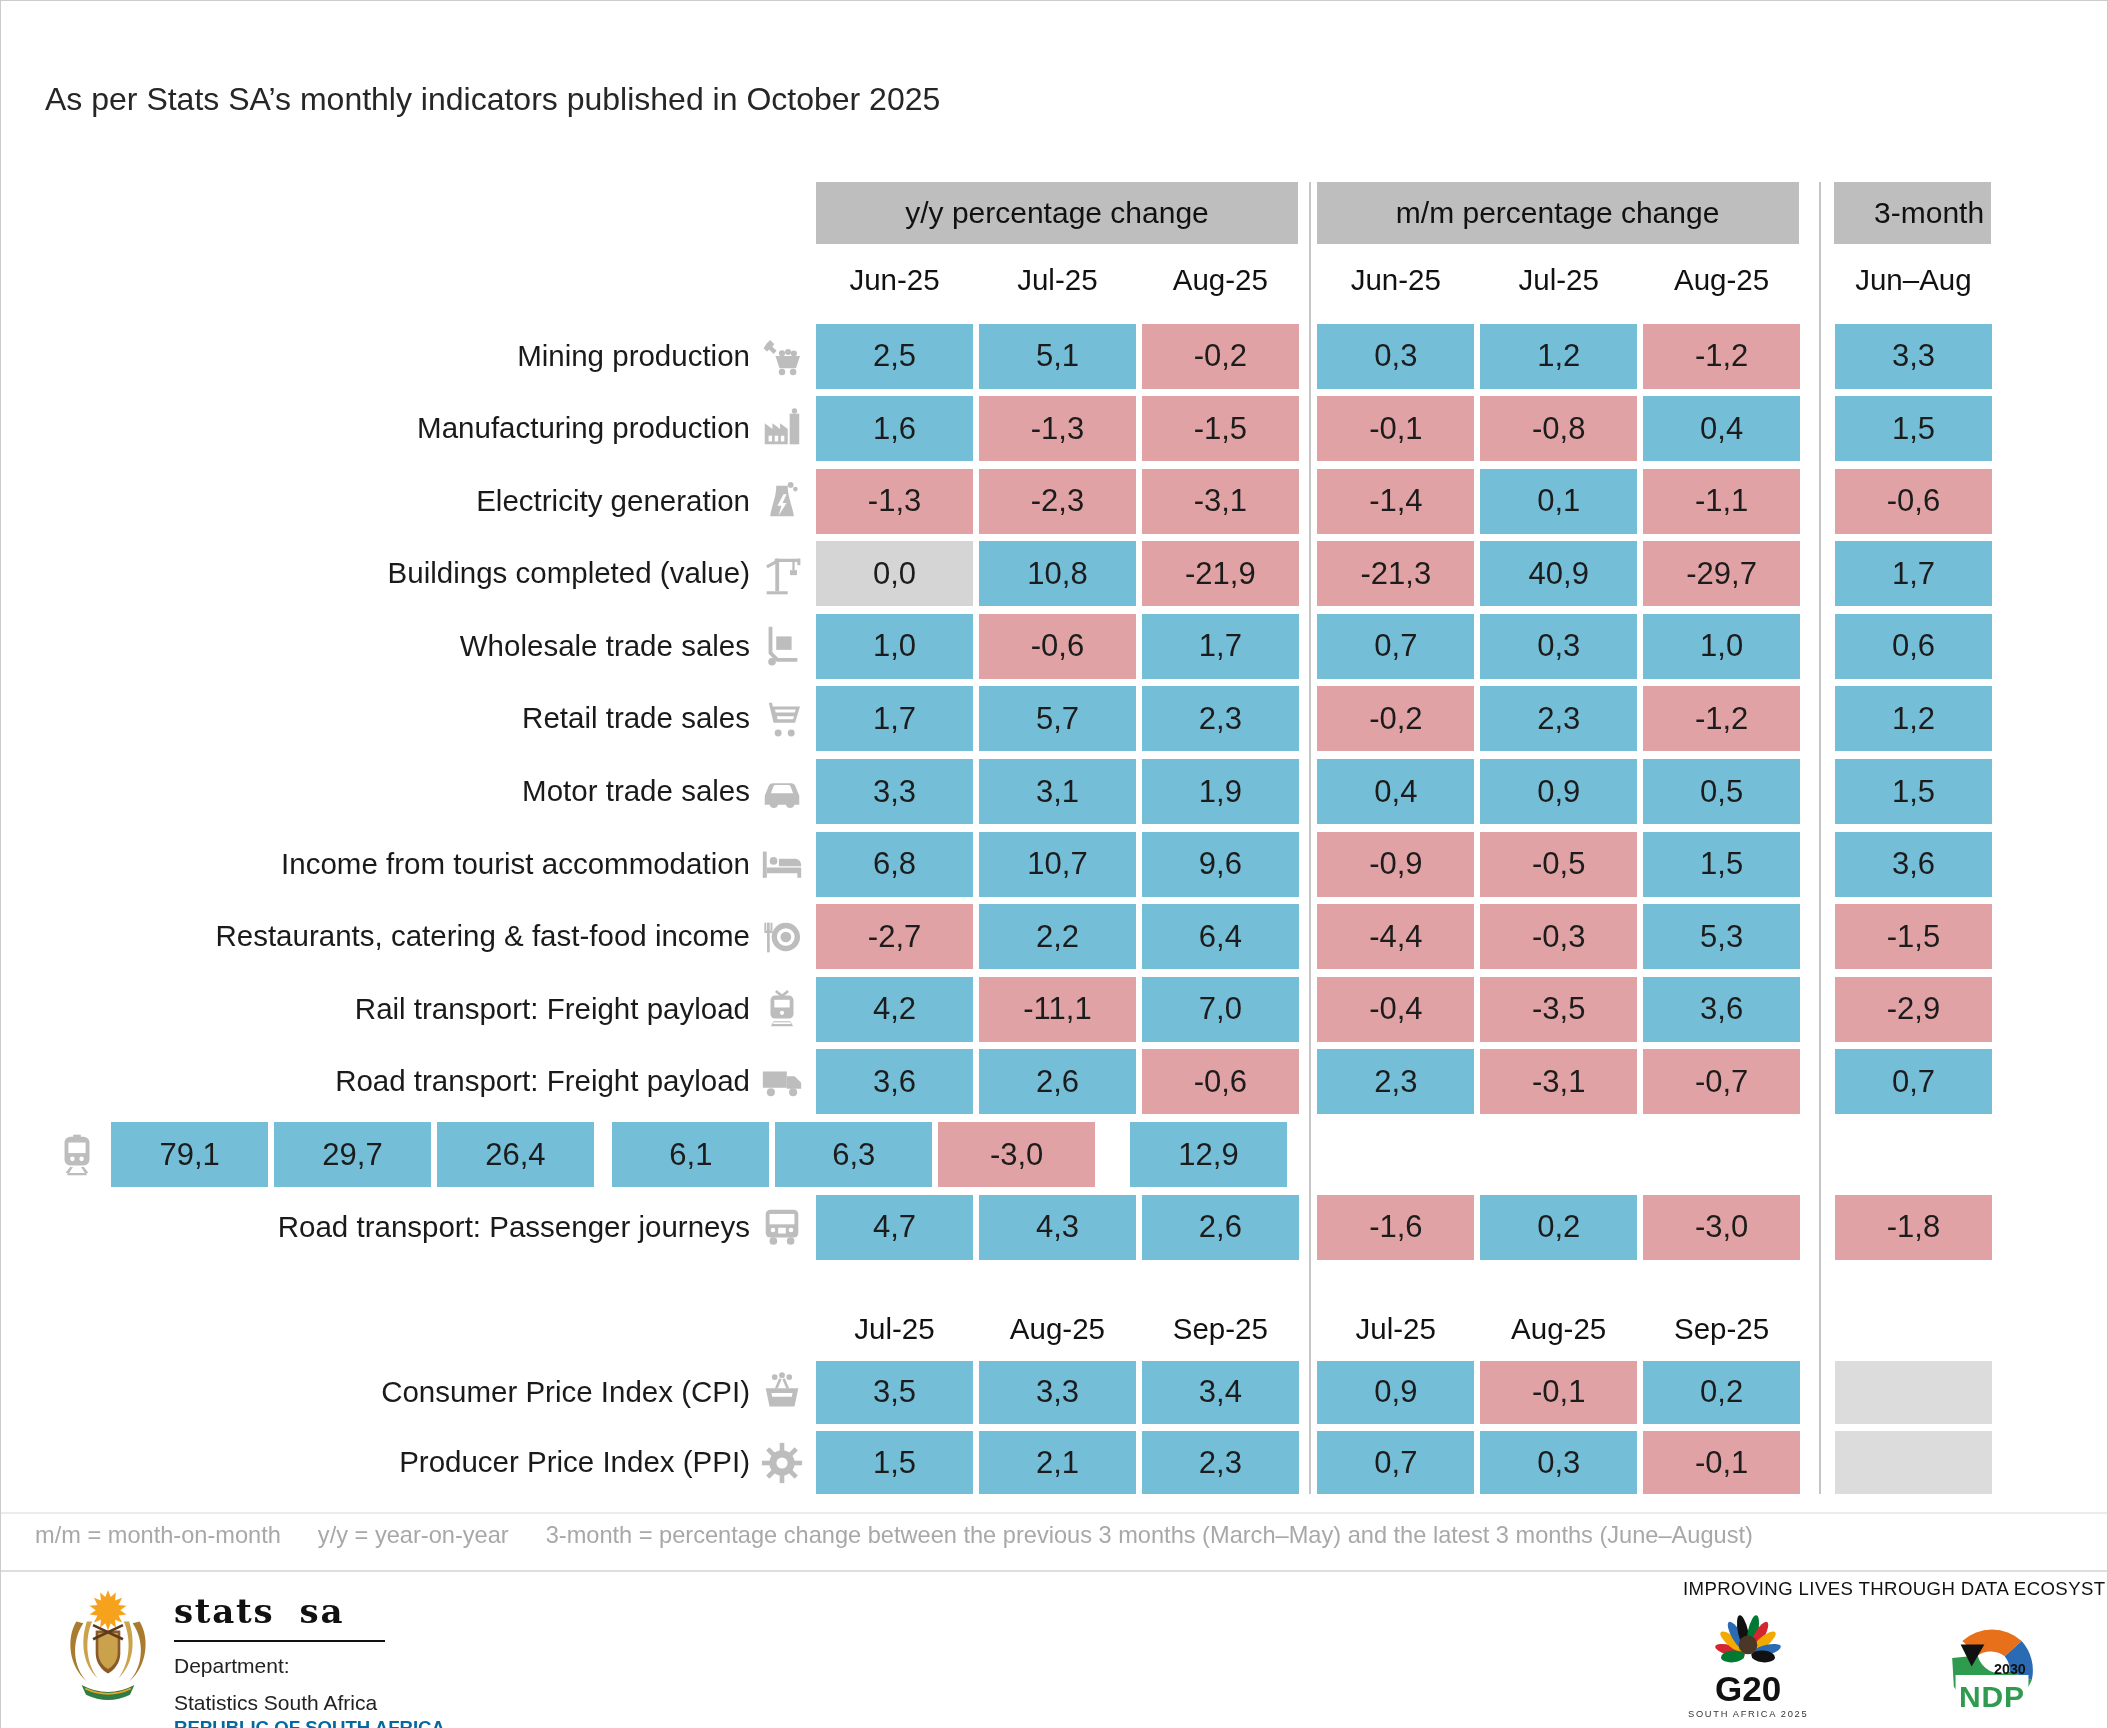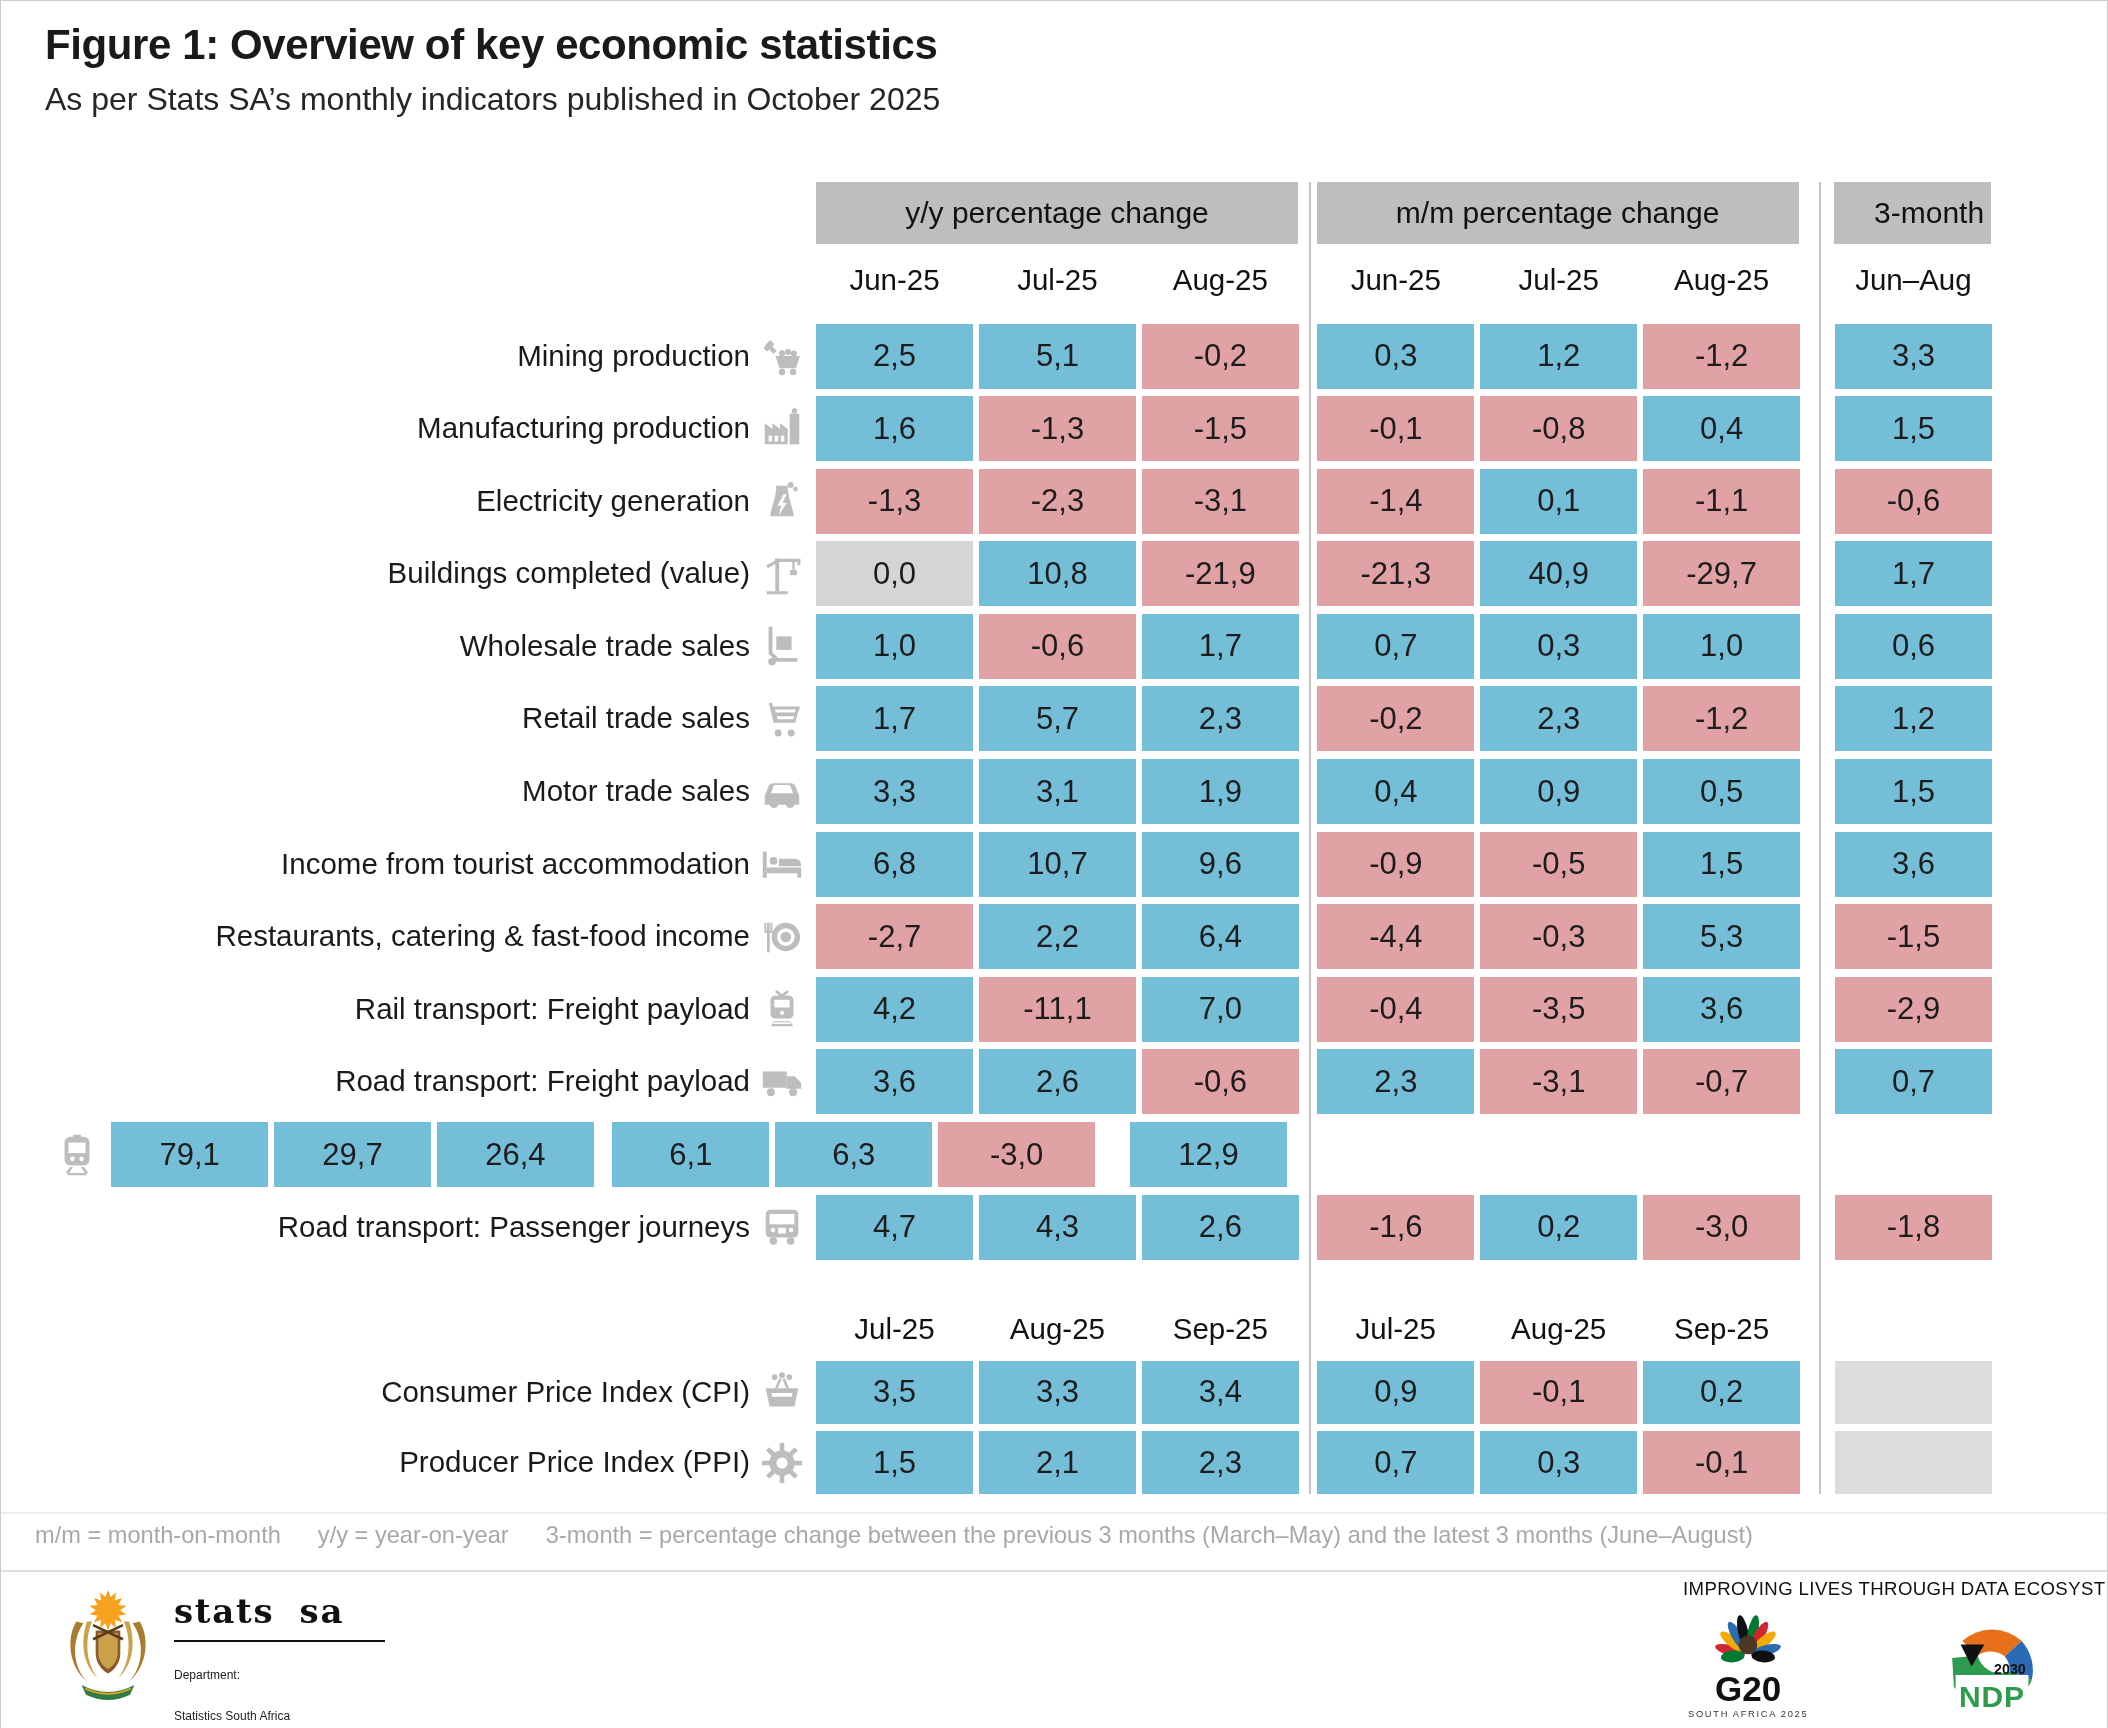--- a/index.html
+++ b/index.html
@@ -50,37 +50,36 @@
   .hl-top{top:1511px; background:#ececec;}
   .hl-bottom{top:1569px;}
 
   .footer{position:absolute; left:0; top:1570px; width:2108px; height:157px;text-decoration:underline;}
   .statssa{position:absolute; left:63px; top:13.5px; display:flex; align-items:flex-start;}
   .arms{width:88px; height:126px; flex:none;}
   .ssa-text{margin-left:22px; padding-top:6.7px;}
   .ssa-brand{font-family:"DejaVu Serif", serif; font-size:34px; font-weight:600;
              letter-spacing:1.7px; word-spacing:11.8px; color:#111;
              border-bottom:2.5px solid #111; display:inline-block; padding-bottom:8.4px; min-width:211px;}
-  .ssa-dept{font-size:12px; color:#222; margin-top:26px; line-height:1.25;}
+  .ssa-dept{font-size:21px; color:#222; margin-top:11px; line-height:1.25;}
   .ssa-country{font-size:18.6px; font-weight:700; color:#0369a1; line-height:1.3;}
   .footer-right{position:absolute; left:1682px; top:6.7px; width:364px;}
   .tagline{font-size:18.6px; color:#111; letter-spacing:0.4px; text-align:center; white-space:nowrap;}
   .logo-row{display:flex; justify-content:space-between; align-items:flex-end; margin-top:11.8px; padding:0 5px;}
   .g20{display:flex; flex-direction:column; align-items:center;}
   .g20-name{font-size:35px; font-weight:700; color:#111; line-height:1; margin-top:-1.7px;}
   .g20-sub{font-size:9.3px; letter-spacing:1.7px; color:#333; margin-top:3.4px; white-space:nowrap;}
   .ndp{position:relative; width:100px; height:100px;}
   .ndp-name{position:absolute; left:17px; top:61px; font-size:30px; font-weight:700; color:#2E9B4F; letter-spacing:0.8px;}
   .ndp-year{position:absolute; left:52px; top:42px; font-size:14.3px; font-weight:700; color:#111;}
 </style>
 </head>
 <body>
 
 <div class="page">
-  <div class="title">Figure 1: Overview of key economic statistics</div>
   <div class="subtitle">As per Stats SA’s monthly indicators published in October 2025</div>
 
   <div class="table">
     <div class="ghrow">
       <div class="lead"></div>
       <div class="ghead g3">y/y percentage change</div>
       <div class="ghead g3b">m/m percentage change</div>
       <div class="ghead g1">3-month</div>
     </div>
     <div class="prow" id="main-period">

